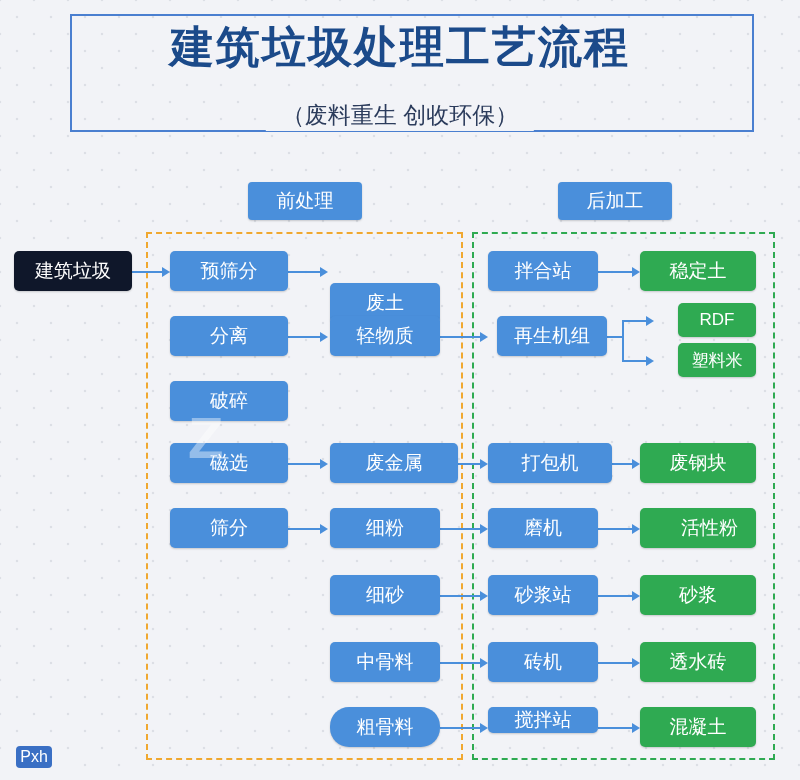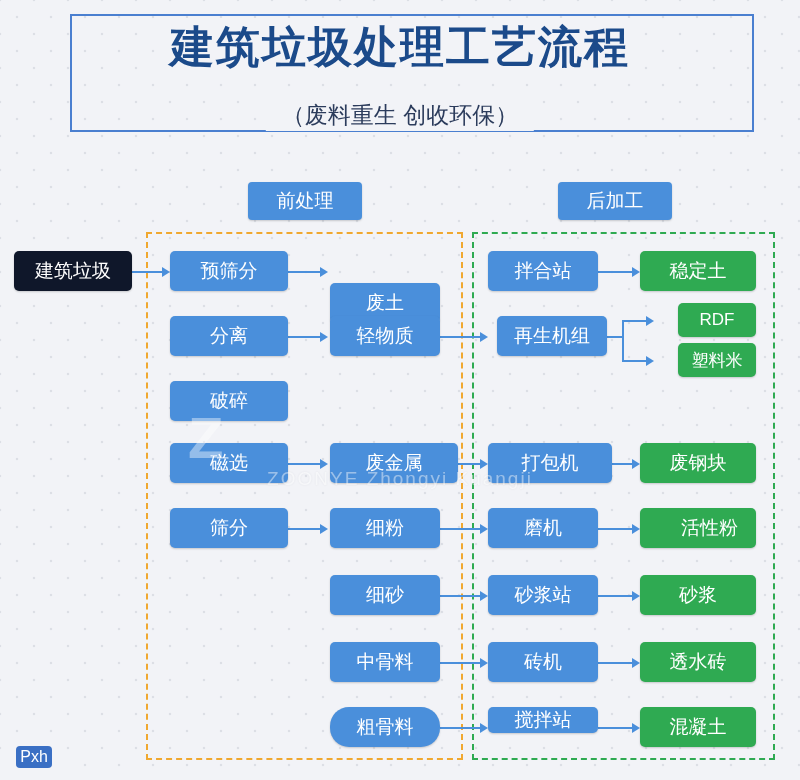--- a/index.html
+++ b/index.html
@@ -224,16 +224,15 @@
 <div class="node green small" style="left:678px;top:303px;width:78px;height:34px;">RDF</div>
 <div class="node green small" style="left:678px;top:343px;width:78px;height:34px;">塑料米</div>
 <div class="node green" style="left:640px;top:443px;width:116px;height:40px;">废钢块</div>
 <div class="node green" style="left:640px;top:508px;width:116px;height:40px;padding-left:23px;">活性粉</div>
 <div class="node green" style="left:640px;top:575px;width:116px;height:40px;">砂浆</div>
 <div class="node green" style="left:640px;top:642px;width:116px;height:40px;">透水砖</div>
 <div class="node green" style="left:640px;top:707px;width:116px;height:40px;text-align:right;">混凝土</div>
 
 <div class="wm">
   <div class="wm-logo">Z</div>
-  <div class="wm-sub">ZOONYE  Zhongyi Kuangji</div>
 </div>
 
 <div class="badge">Pxh</div>
 
 </body></html>

